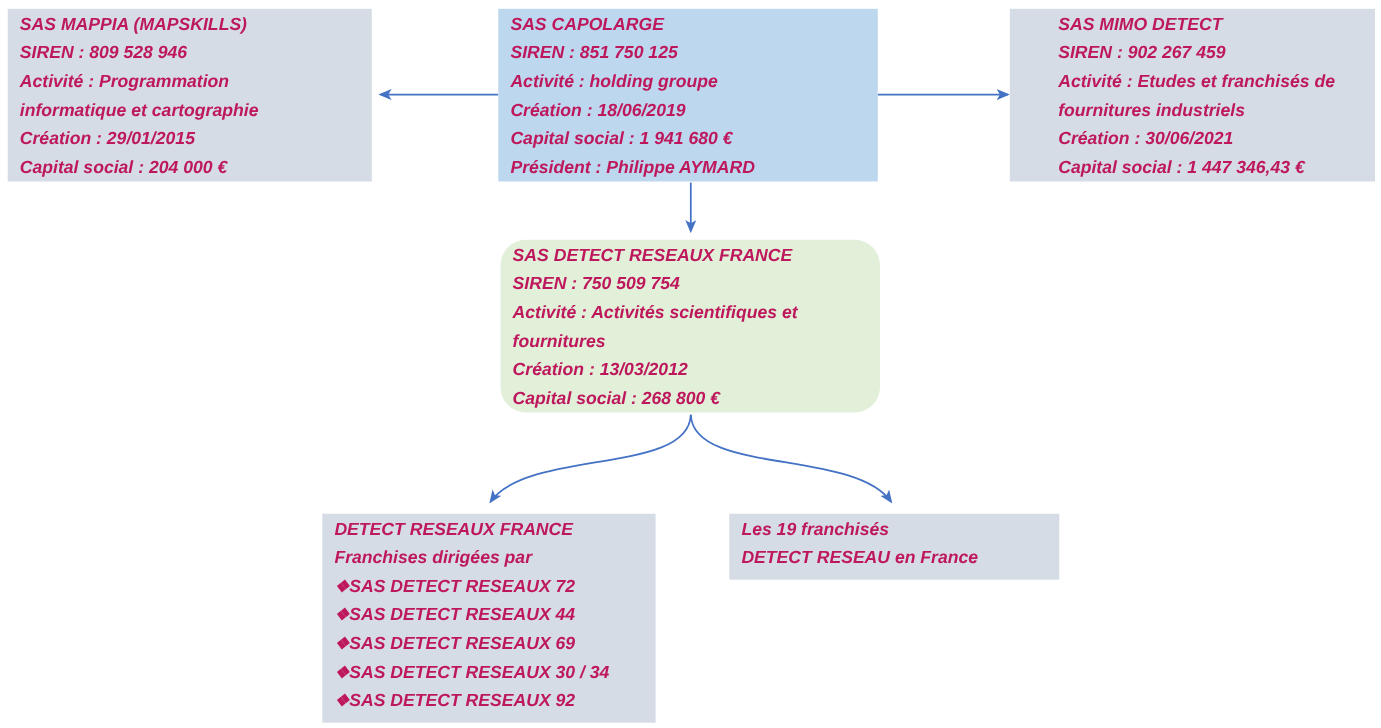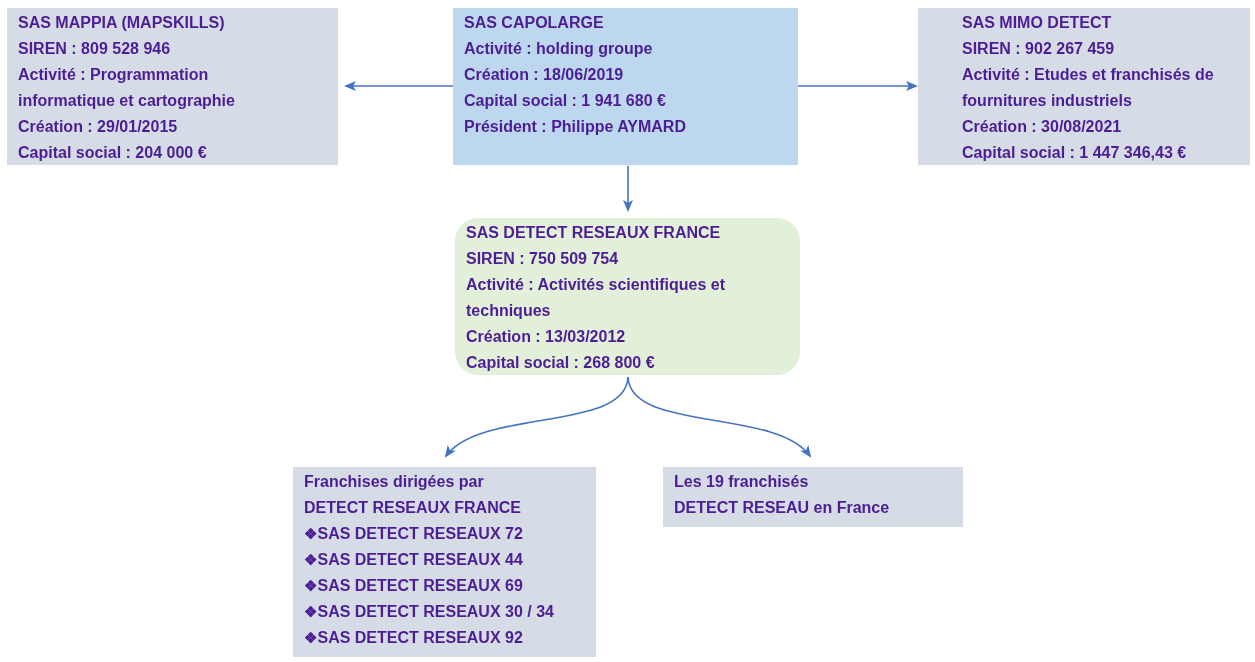--- a/index.html
+++ b/index.html
@@ -49,21 +49,21 @@
   #box-mappia        { left: 7px;   top: 8px;   width: 331px; height: 157px; }
   #box-capolarge     { left: 453px; top: 8px;   width: 345px; height: 157px; }
   #box-mimo          { left: 918px; top: 8px;   width: 332px; height: 157px; }
   #box-detect-france { left: 455px; top: 218px; width: 345px; height: 157px; border-radius: 23px; }
   #box-franchises    { left: 293px; top: 467px; width: 303px; height: 190px; }
   #box-les19         { left: 663px; top: 467px; width: 300px; height: 60px; }
 </style>
 </head>
 <body style="background-color: rgb(255, 255, 255);">
 
-<div class="stage" style="color: #4c1d95;">
+<div class="stage" style="color: #be185d; font-style: italic;">
 
   <svg class="arrows" viewBox="0 0 1255 662" xmlns="http://www.w3.org/2000/svg">
     <defs>
       <marker id="ah" viewBox="0 0 12 10" refX="10" refY="5" markerWidth="12" markerHeight="10" markerUnits="userSpaceOnUse" orient="auto">
         <path class="ah-fill" d="M0,0 L12,5 L0,10 L3,5 Z"></path>
       </marker>
     </defs>
     <path class="arrow" d="M453,86 L346,86" marker-end="url(#ah)"></path>
     <path class="arrow" d="M798,86 L916,86" marker-end="url(#ah)"></path>
     <path class="arrow" d="M628,166 L628,210" marker-end="url(#ah)"></path>
@@ -75,47 +75,48 @@
     <div class="line">SAS MAPPIA (MAPSKILLS)</div>
     <div class="line">SIREN : 809 528 946</div>
     <div class="line">Activité : Programmation</div>
     <div class="line">informatique et cartographie</div>
     <div class="line">Création : 29/01/2015</div>
     <div class="line">Capital social : 204 000 €</div>
   </div>
 
   <div class="box" id="box-capolarge" style="background-color: rgb(189, 215, 238);">
     <div class="line">SAS CAPOLARGE</div>
+    <div class="line">SIREN : 851 750 125</div>
     <div class="line">Activité : holding groupe</div>
     <div class="line">Création : 18/06/2019</div>
     <div class="line">Capital social : 1 941 680 €</div>
     <div class="line">Président : Philippe AYMARD</div>
   </div>
 
   <div class="box" id="box-mimo" style="background-color: rgb(214, 220, 229); padding-left: 44px;">
     <div class="line">SAS MIMO DETECT</div>
     <div class="line">SIREN : 902 267 459</div>
     <div class="line">Activité : Etudes et franchisés de</div>
     <div class="line">fournitures industriels</div>
-    <div class="line">Création : 30/08/2021</div>
+    <div class="line">Création : 30/06/2021</div>
     <div class="line">Capital social : 1 447 346,43 €</div>
   </div>
 
   <div class="box" id="box-detect-france" style="background-color: rgb(226, 239, 217);">
     <div class="line">SAS DETECT RESEAUX FRANCE</div>
     <div class="line">SIREN : 750 509 754</div>
     <div class="line">Activité : Activités scientifiques et</div>
-    <div class="line">techniques</div>
+    <div class="line">fournitures</div>
     <div class="line">Création : 13/03/2012</div>
     <div class="line">Capital social : 268 800 €</div>
   </div>
 
   <div class="box" id="box-franchises" style="background-color: rgb(214, 220, 229);">
+    <div class="line">DETECT RESEAUX FRANCE</div>
     <div class="line">Franchises dirigées par</div>
-    <div class="line">DETECT RESEAUX FRANCE</div>
     <div class="line"><span class="bullet">❖</span><span>SAS DETECT RESEAUX 72</span></div>
     <div class="line"><span class="bullet">❖</span><span>SAS DETECT RESEAUX 44</span></div>
     <div class="line"><span class="bullet">❖</span><span>SAS DETECT RESEAUX 69</span></div>
     <div class="line"><span class="bullet">❖</span><span>SAS DETECT RESEAUX 30 / 34</span></div>
     <div class="line"><span class="bullet">❖</span><span>SAS DETECT RESEAUX 92</span></div>
   </div>
 
   <div class="box" id="box-les19" style="background-color: rgb(214, 220, 229);">
     <div class="line">Les 19 franchisés</div>
     <div class="line">DETECT RESEAU en France</div>

